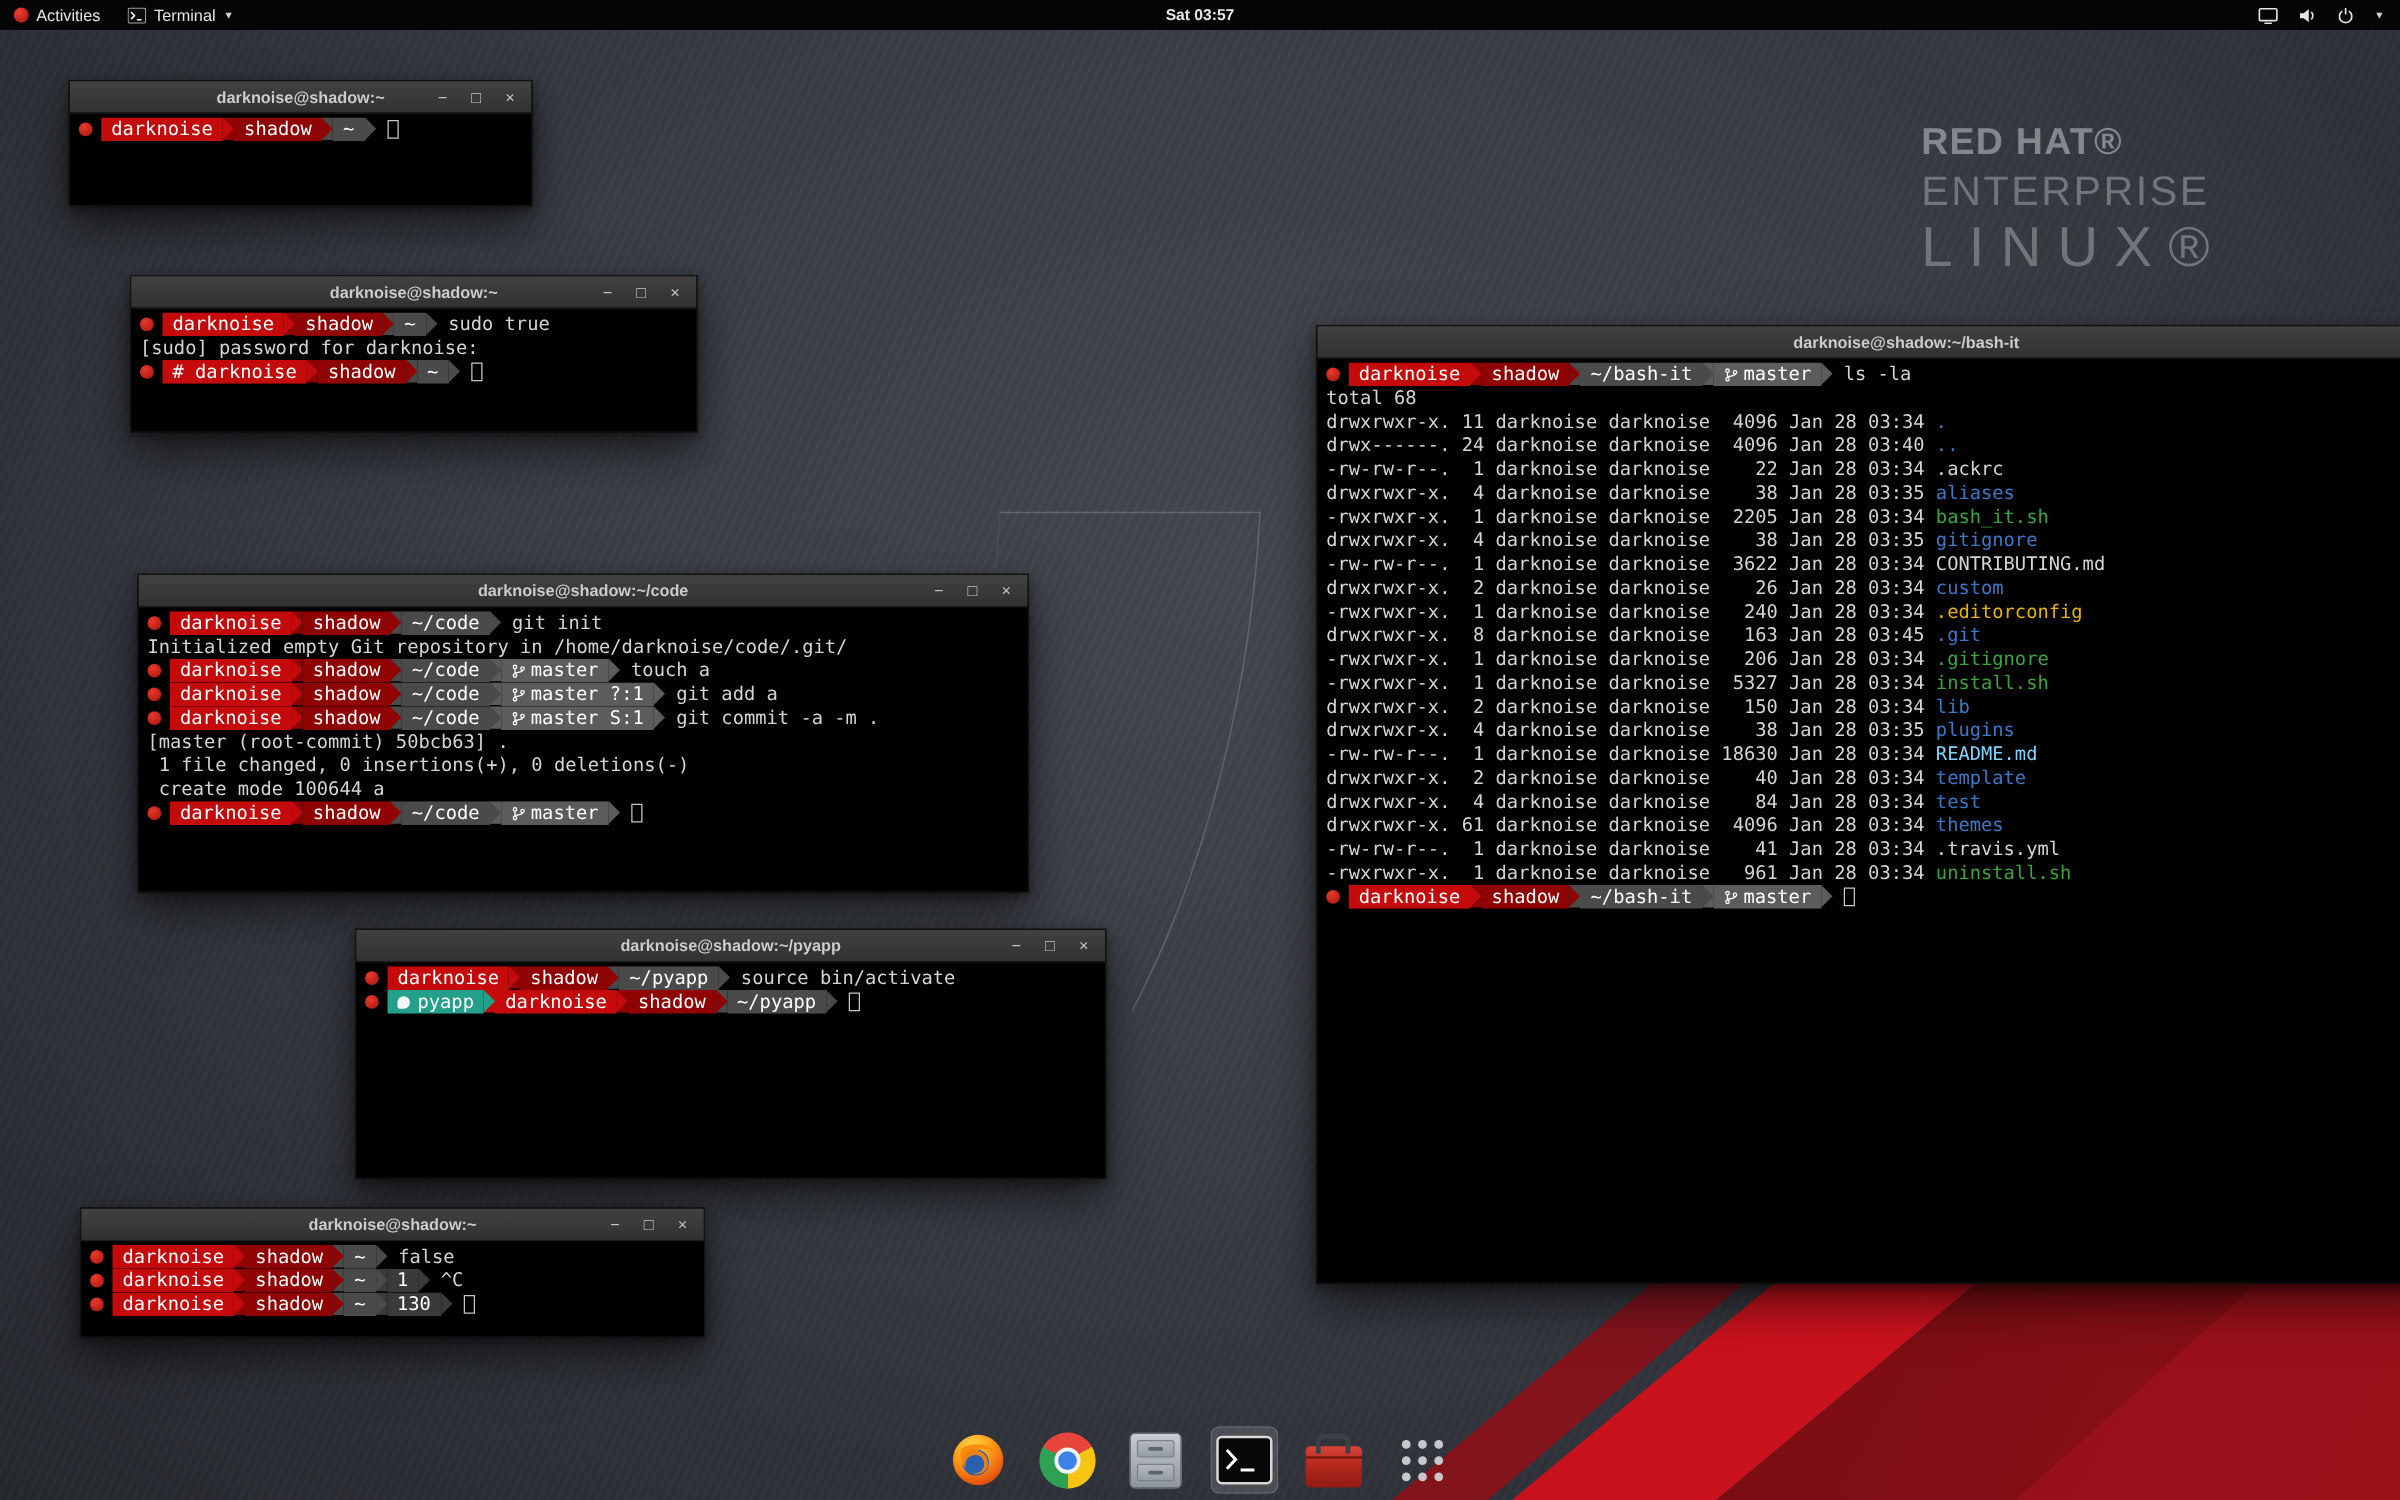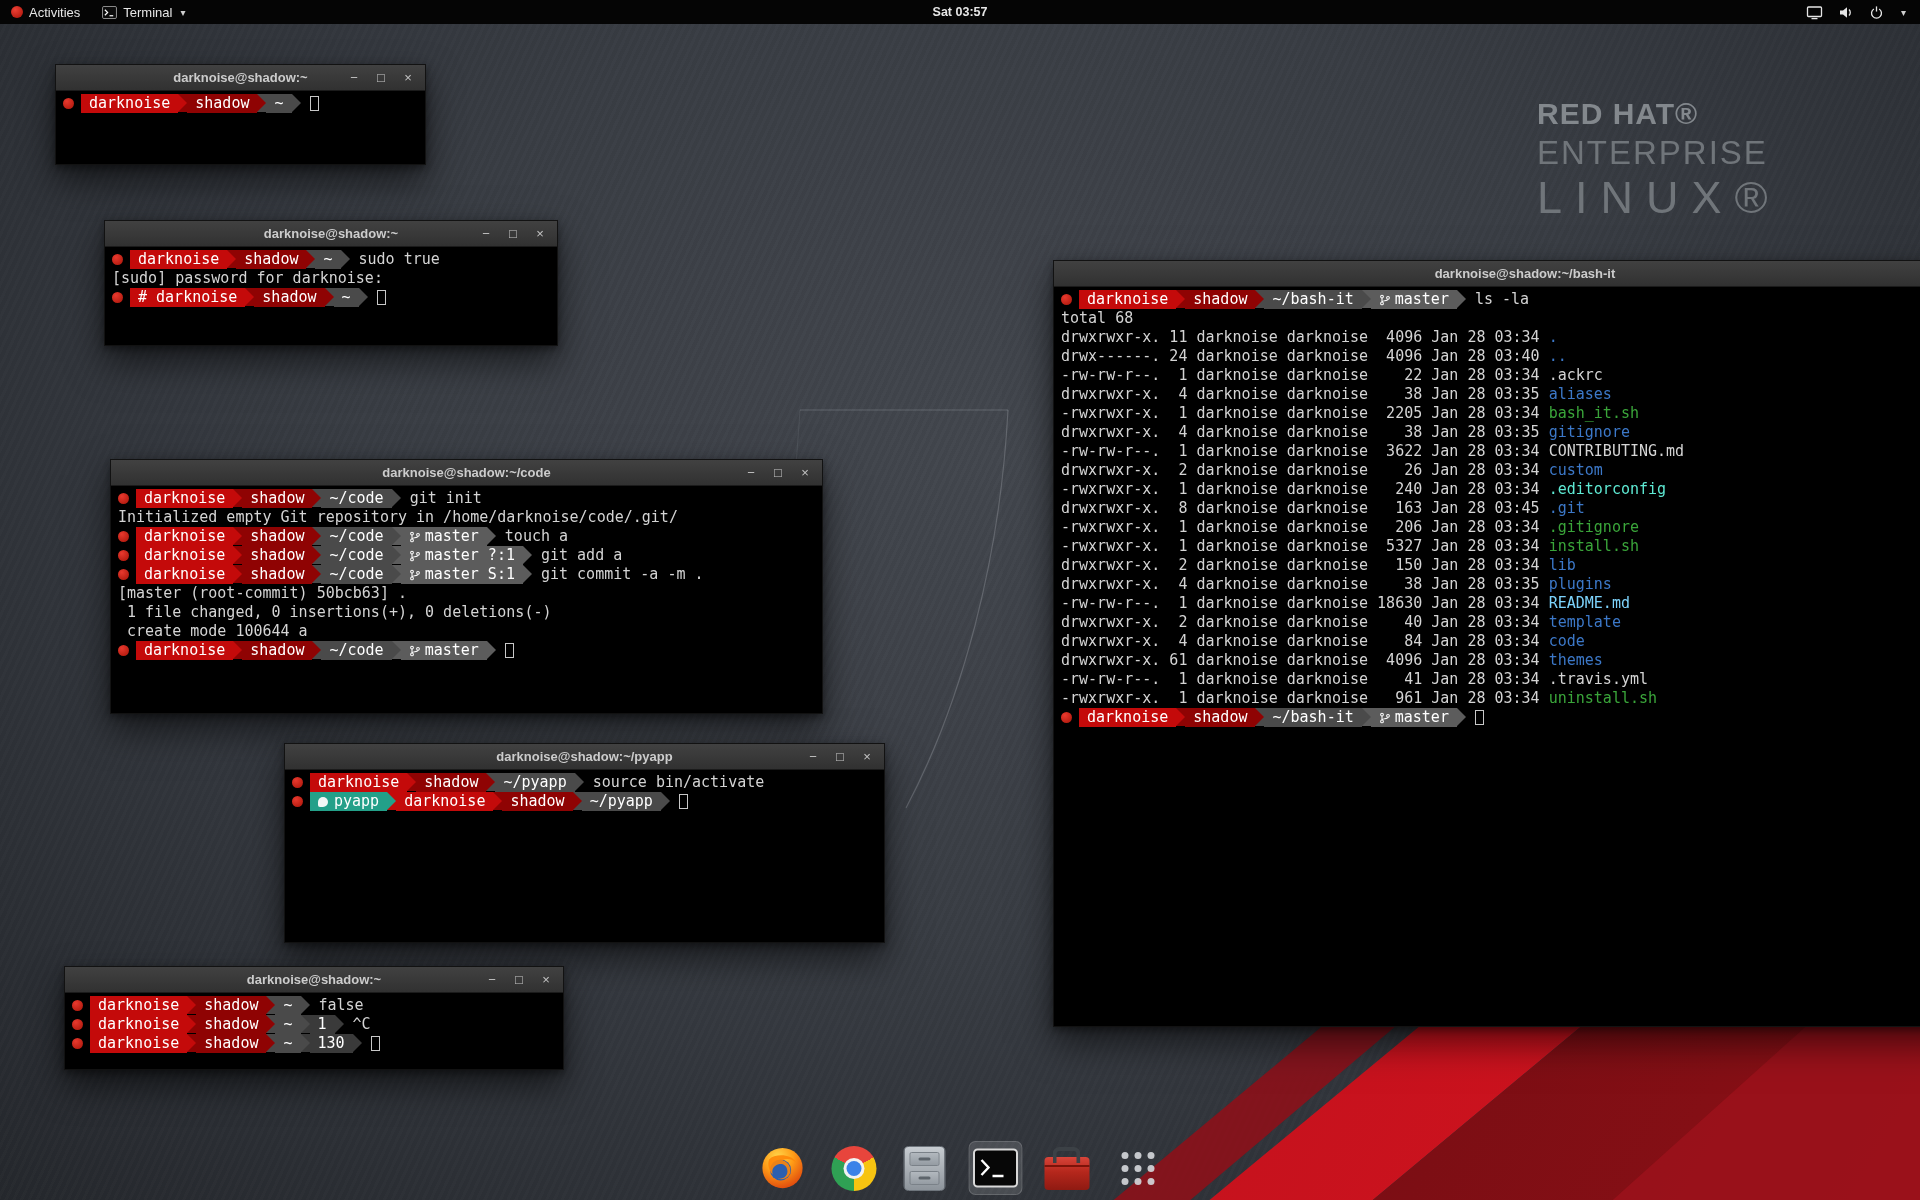--- a/index.html
+++ b/index.html
@@ -275,29 +275,29 @@
           </svg>master</span><i class="sep" style="border-left-color: rgb(92, 92, 92);"></i><span class="cmdtext">ls -la</span></div>
       <div class="tline out">total 68</div>
       <div class="tline out"><span>drwxrwxr-x. 11 darknoise darknoise  4096 Jan 28 03:34 </span><span style="color: rgb(60, 120, 200);">.</span></div>
       <div class="tline out"><span>drwx------. 24 darknoise darknoise  4096 Jan 28 03:40 </span><span style="color: rgb(60, 120, 200);">..</span></div>
       <div class="tline out"><span>-rw-rw-r--.  1 darknoise darknoise    22 Jan 28 03:34 </span><span style="color: rgb(212, 212, 212);">.ackrc</span></div>
       <div class="tline out"><span>drwxrwxr-x.  4 darknoise darknoise    38 Jan 28 03:35 </span><span style="color: rgb(60, 120, 200);">aliases</span></div>
       <div class="tline out"><span>-rwxrwxr-x.  1 darknoise darknoise  2205 Jan 28 03:34 </span><span style="color: rgb(58, 165, 58);">bash_it.sh</span></div>
       <div class="tline out"><span>drwxrwxr-x.  4 darknoise darknoise    38 Jan 28 03:35 </span><span style="color: rgb(60, 120, 200);">gitignore</span></div>
       <div class="tline out"><span>-rw-rw-r--.  1 darknoise darknoise  3622 Jan 28 03:34 </span><span style="color: rgb(212, 212, 212);">CONTRIBUTING.md</span></div>
       <div class="tline out"><span>drwxrwxr-x.  2 darknoise darknoise    26 Jan 28 03:34 </span><span style="color: rgb(60, 120, 200);">custom</span></div>
-      <div class="tline out"><span>-rwxrwxr-x.  1 darknoise darknoise   240 Jan 28 03:34 </span><span style="color: #5eead4;">.editorconfig</span></div>
+      <div class="tline out"><span>-rwxrwxr-x.  1 darknoise darknoise   240 Jan 28 03:34 </span><span style="color: #eab308;">.editorconfig</span></div>
       <div class="tline out"><span>drwxrwxr-x.  8 darknoise darknoise   163 Jan 28 03:45 </span><span style="color: rgb(60, 120, 200);">.git</span></div>
       <div class="tline out"><span>-rwxrwxr-x.  1 darknoise darknoise   206 Jan 28 03:34 </span><span style="color: rgb(58, 165, 58);">.gitignore</span></div>
       <div class="tline out"><span>-rwxrwxr-x.  1 darknoise darknoise  5327 Jan 28 03:34 </span><span style="color: rgb(58, 165, 58);">install.sh</span></div>
       <div class="tline out"><span>drwxrwxr-x.  2 darknoise darknoise   150 Jan 28 03:34 </span><span style="color: rgb(60, 120, 200);">lib</span></div>
       <div class="tline out"><span>drwxrwxr-x.  4 darknoise darknoise    38 Jan 28 03:35 </span><span style="color: rgb(60, 120, 200);">plugins</span></div>
       <div class="tline out"><span>-rw-rw-r--.  1 darknoise darknoise 18630 Jan 28 03:34 </span><span style="color: #7dd3fc; text-align: center;">README.md</span></div>
       <div class="tline out"><span>drwxrwxr-x.  2 darknoise darknoise    40 Jan 28 03:34 </span><span style="color: rgb(60, 120, 200);">template</span></div>
-      <div class="tline out"><span>drwxrwxr-x.  4 darknoise darknoise    84 Jan 28 03:34 </span><span style="color: rgb(60, 120, 200);">code</span></div>
+      <div class="tline out"><span>drwxrwxr-x.  4 darknoise darknoise    84 Jan 28 03:34 </span><span style="color: rgb(60, 120, 200);">test</span></div>
       <div class="tline out"><span>drwxrwxr-x. 61 darknoise darknoise  4096 Jan 28 03:34 </span><span style="color: rgb(60, 120, 200);">themes</span></div>
       <div class="tline out"><span>-rw-rw-r--.  1 darknoise darknoise    41 Jan 28 03:34 </span><span style="color: rgb(212, 212, 212);">.travis.yml</span></div>
       <div class="tline out"><span>-rwxrwxr-x.  1 darknoise darknoise   961 Jan 28 03:34 </span><span style="color: rgb(58, 165, 58);">uninstall.sh</span></div>
       <div class="tline"><span class="rh-icon"></span><span class="seg" style="background: rgb(196, 10, 10);">darknoise</span><i class="sep" style="border-left-color: rgb(196, 10, 10); background-color: rgb(143, 3, 3);"></i><span class="seg" style="background: rgb(143, 3, 3);">shadow</span><i class="sep" style="border-left-color: rgb(143, 3, 3); background-color: rgb(74, 74, 74);"></i><span class="seg" style="background: rgb(74, 74, 74);">~/bash-it</span><i class="sep" style="border-left-color: rgb(74, 74, 74); background-color: rgb(92, 92, 92);"></i><span class="seg" style="background: rgb(92, 92, 92);"><svg viewBox="0 0 14 14" class="git-branch-icon">
             <circle cx="3.5" cy="3" r="1.6" fill="none" stroke="#fff" stroke-width="1.2"></circle>
             <circle cx="3.5" cy="11" r="1.6" fill="none" stroke="#fff" stroke-width="1.2"></circle>
             <circle cx="10.5" cy="4.5" r="1.6" fill="none" stroke="#fff" stroke-width="1.2"></circle>
             <path d="M3.5 4.6 L3.5 9.4 M10.5 6.1 C10.5 8.6 3.5 7.4 3.5 9.4" fill="none" stroke="#fff" stroke-width="1.2"></path>
           </svg>master</span><i class="sep" style="border-left-color: rgb(92, 92, 92);"></i><span class="cursor"></span></div>
     </div>

